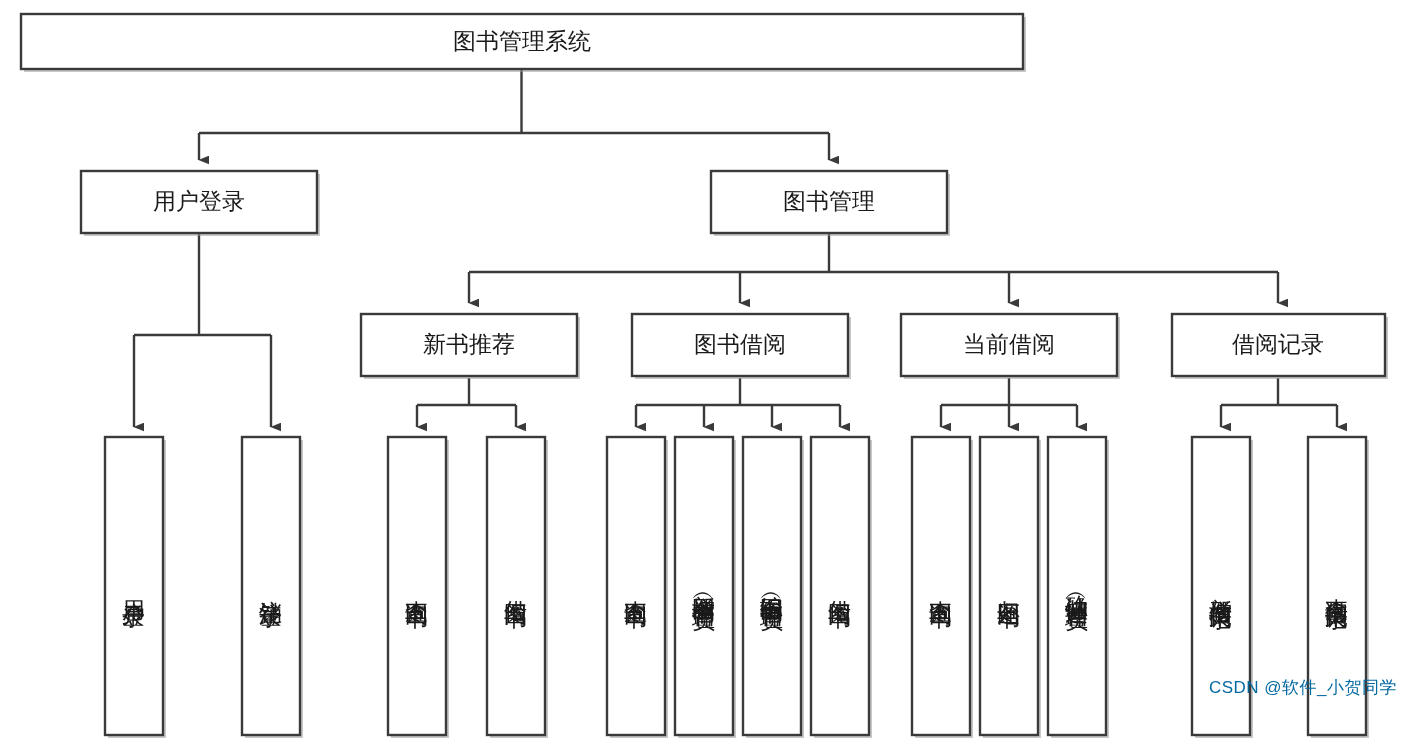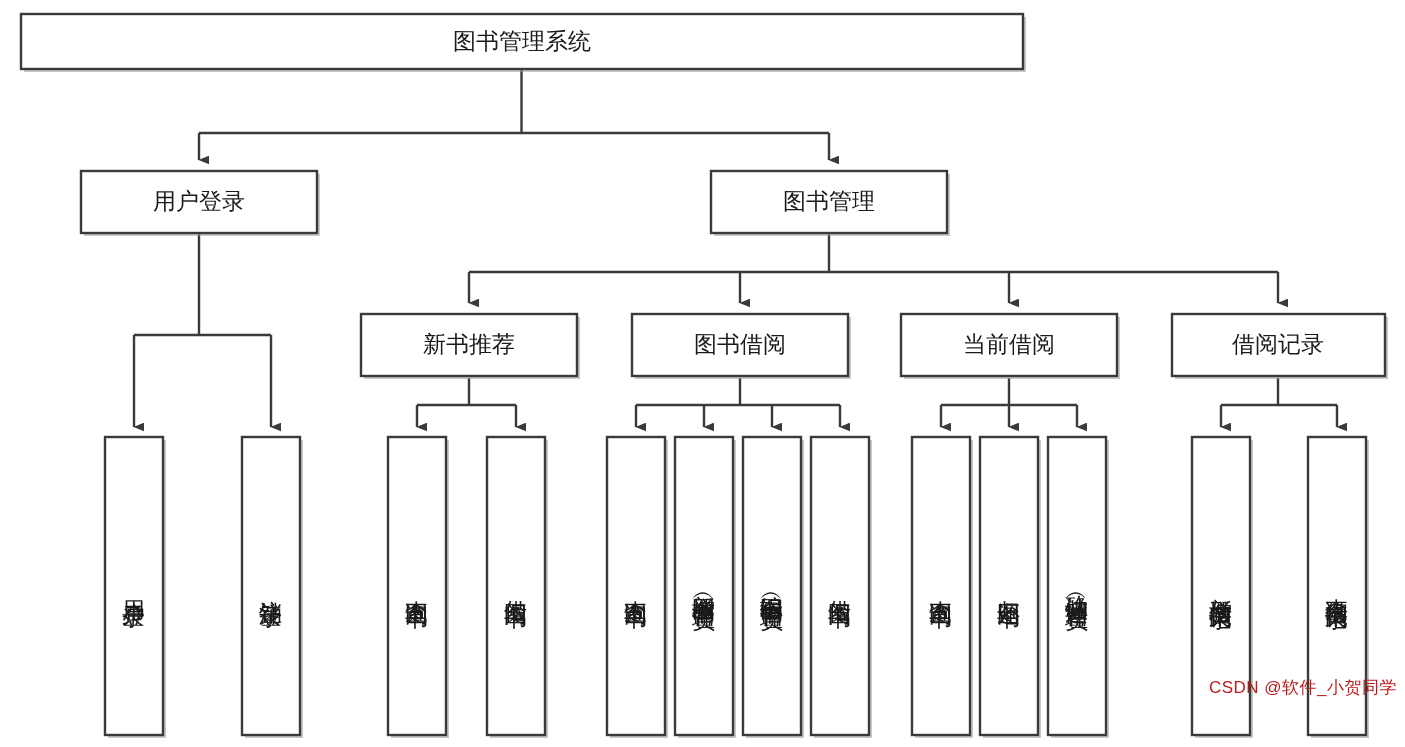--- a/index.html
+++ b/index.html
@@ -56,21 +56,21 @@
     text-orientation: upright;
     text-anchor: middle;
     letter-spacing: 2px;
   }
   .watermark {
     position: absolute;
     right: 8px;
     bottom: 6px;
     font-family: "Liberation Sans", "DejaVu Sans", sans-serif;
     font-size: 17px;
-    color: #b91c1c;
+    color: #0369a1;
     white-space: nowrap;
     letter-spacing: 0.5px;
   }
 </style>
 </head>
 <body>
 
 <div id="diagram-root">
   <svg class="diagram-canvas" viewBox="0 0 1405 747">
     <defs>

